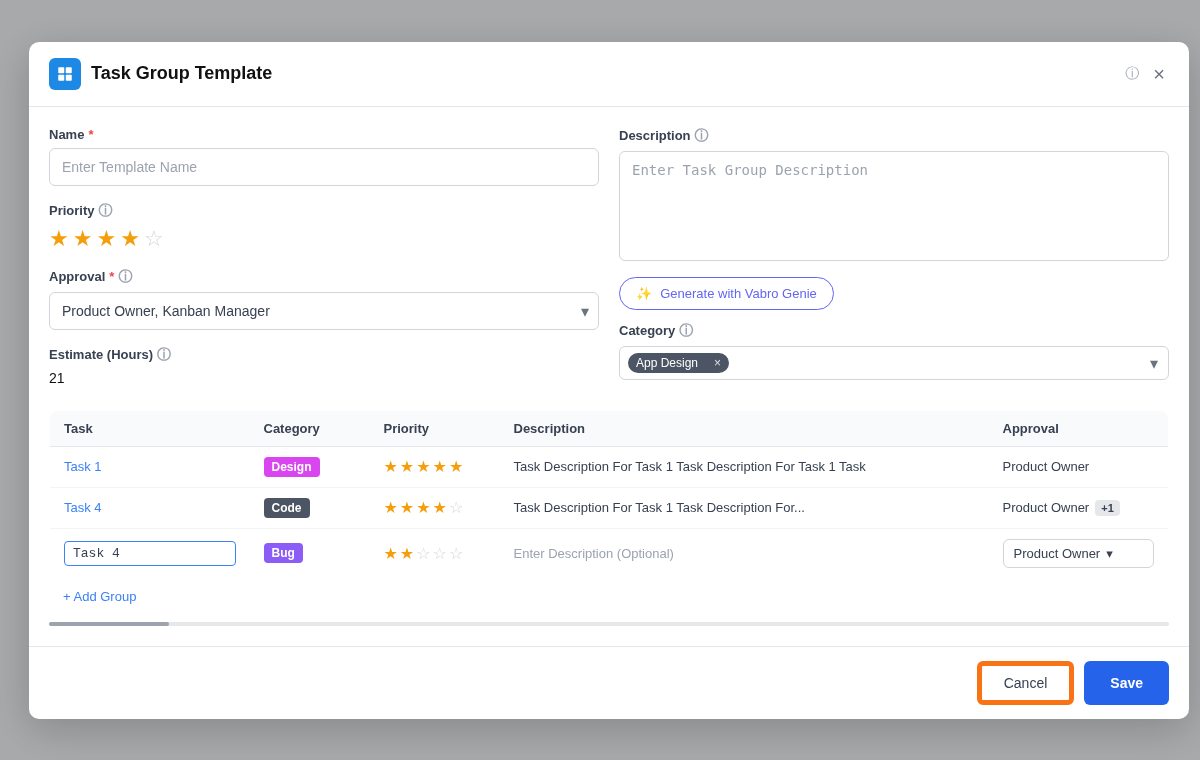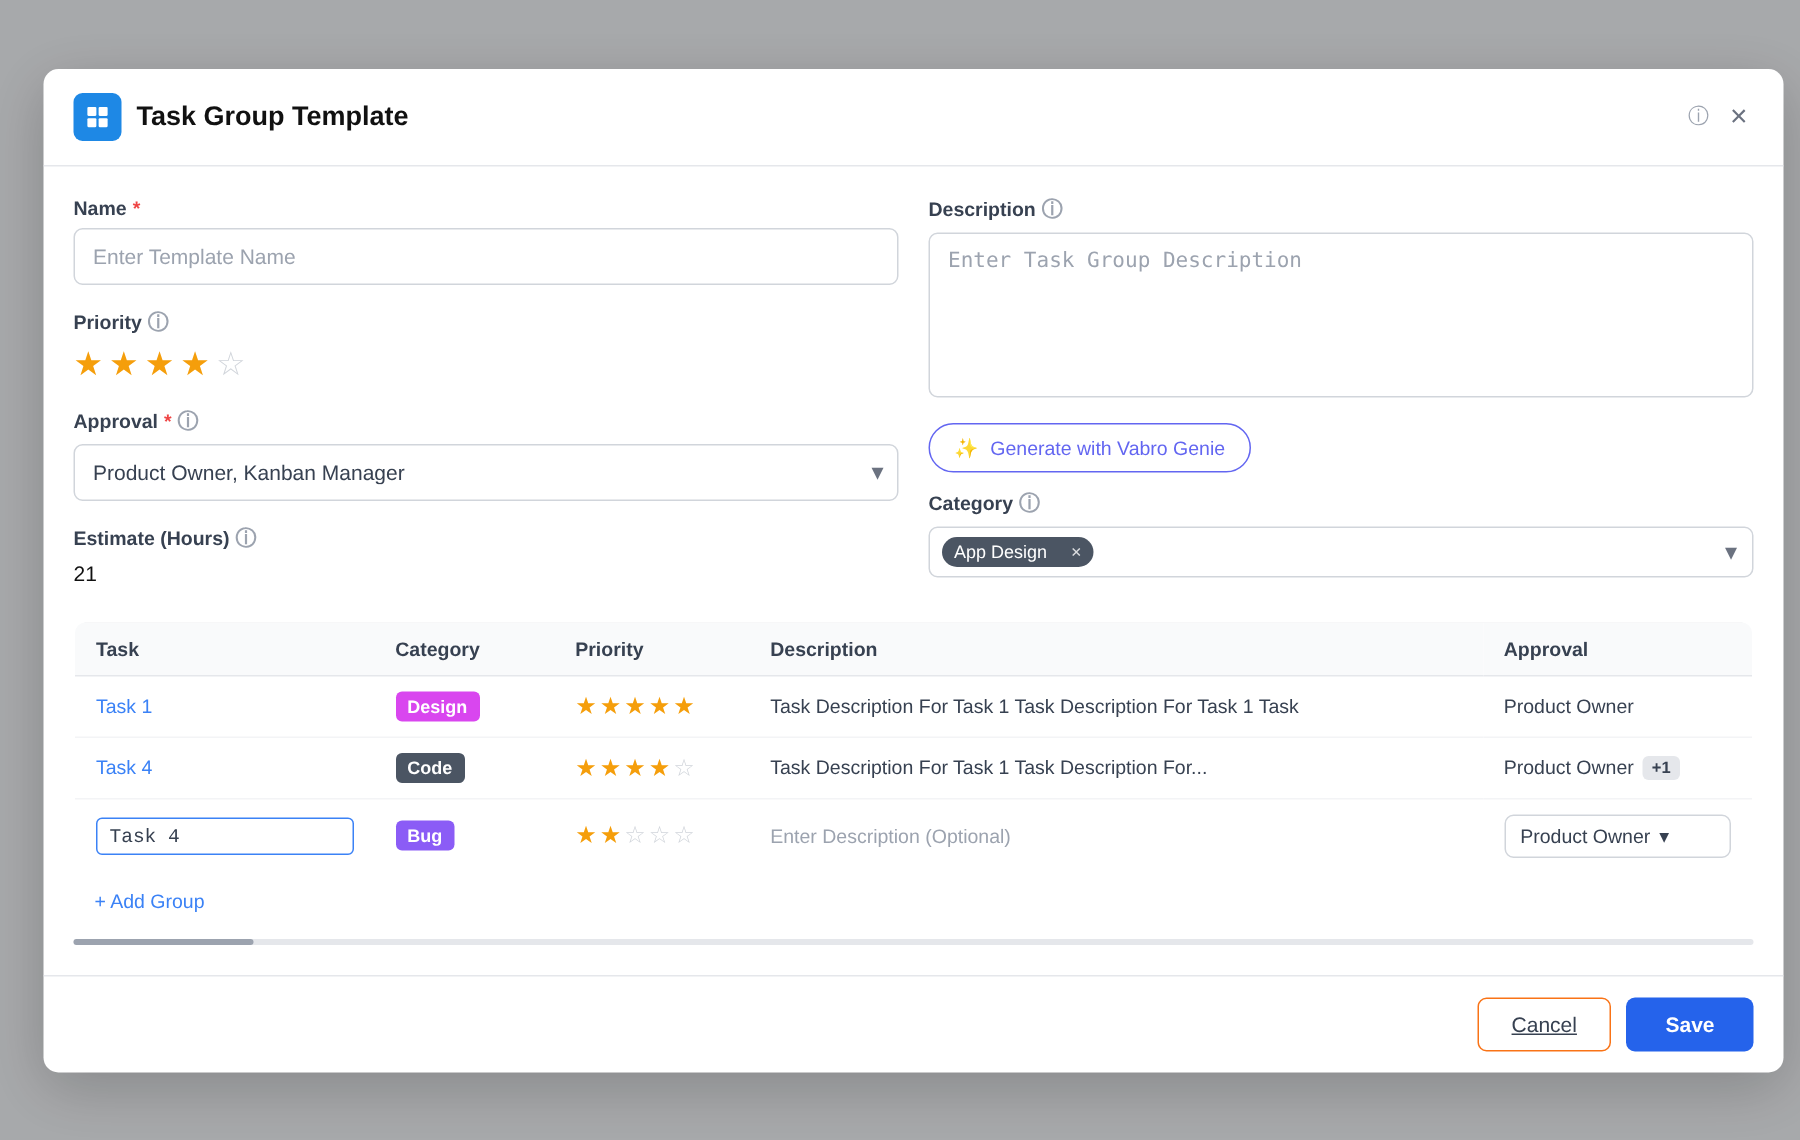--- a/index.html
+++ b/index.html
@@ -51,21 +51,21 @@
     .mini-star.empty { color: #d1d5db; }
     .desc-text { color: #374151; font-size: 13px; }
     .desc-placeholder { color: #9ca3af; font-size: 13px; }
     .approval-text { color: #374151; font-size: 13px; }
     .approval-with-badge { display: flex; align-items: center; gap: 6px; }
     .plus-badge { background: #e5e7eb; color: #374151; border-radius: 4px; padding: 2px 6px; font-size: 11px; font-weight: 600; }
     .approval-dropdown { display: flex; align-items: center; gap: 6px; border: 1px solid #d1d5db; border-radius: 6px; padding: 6px 10px; cursor: pointer; background: white; font-size: 13px; color: #374151; }
     .task-input { border: 1px solid #3b82f6; border-radius: 4px; padding: 4px 8px; font-size: 13px; color: #374151; outline: none; width: 100%; font-family: Liberation Mono, monospace; }
     .add-more { color: #3b82f6; font-size: 13px; font-weight: 500; cursor: pointer; display: flex; align-items: center; gap: 4px; padding: 10px 14px; }
     .modal-footer { padding: 14px 20px; border-top: 1px solid #e5e7eb; display: flex; justify-content: flex-end; gap: 10px; }
-    .cancel-btn { border: 1px solid #f97316; background: white; color: #374151; border-radius: 6px; padding: 9px 22px; font-size: 14px; cursor: pointer; font-weight: 500; text-decoration: underline; }
+    .cancel-btn { border: 5px solid #f97316; background: white; color: #374151; border-radius: 6px; padding: 9px 22px; font-size: 14px; cursor: pointer; font-weight: 500; }
     .save-btn { background: #2563eb; color: white; border: none; border-radius: 6px; padding: 9px 26px; font-size: 14px; cursor: pointer; font-weight: 600; }
     .col-task { width: 200px; }
     .col-category { width: 120px; }
     .col-priority { width: 130px; }
     .col-desc { }
     .col-approval { width: 180px; }
     .scrollbar-hint { height: 4px; background: #e5e7eb; border-radius: 2px; margin: 8px 0 0 0; }
     .scrollbar-thumb { width: 120px; height: 4px; background: #9ca3af; border-radius: 2px; }
   </style>
 </head>

